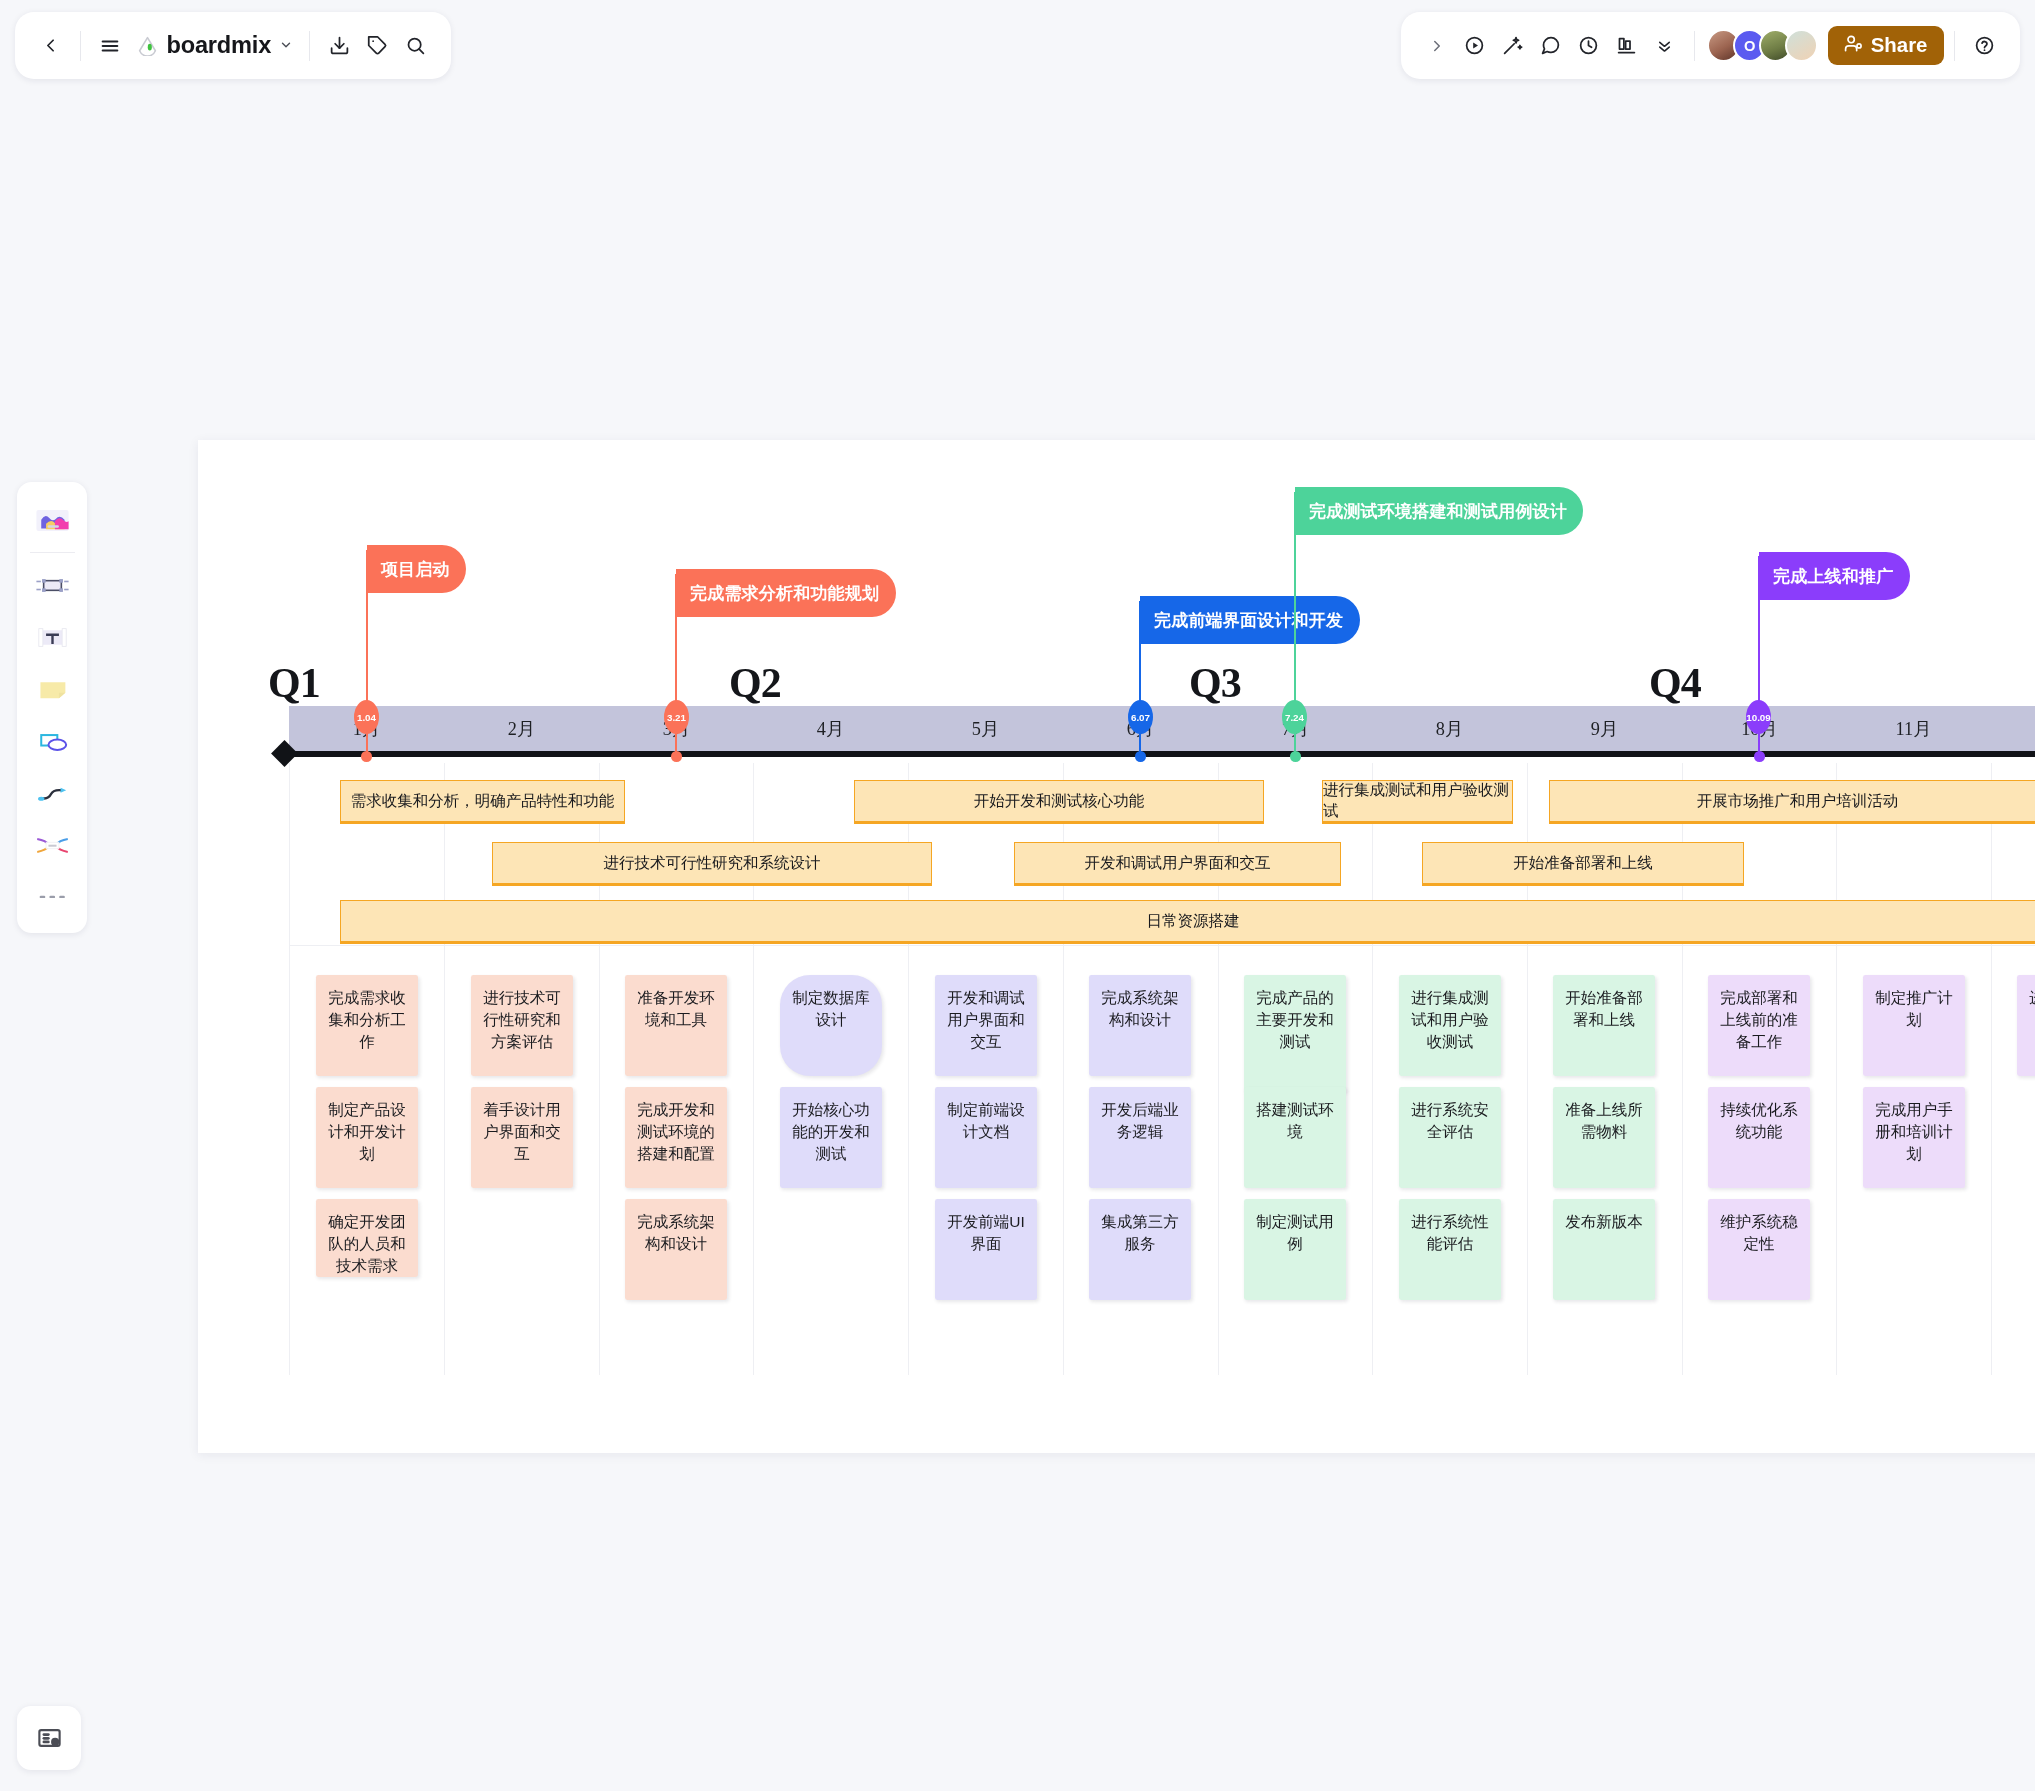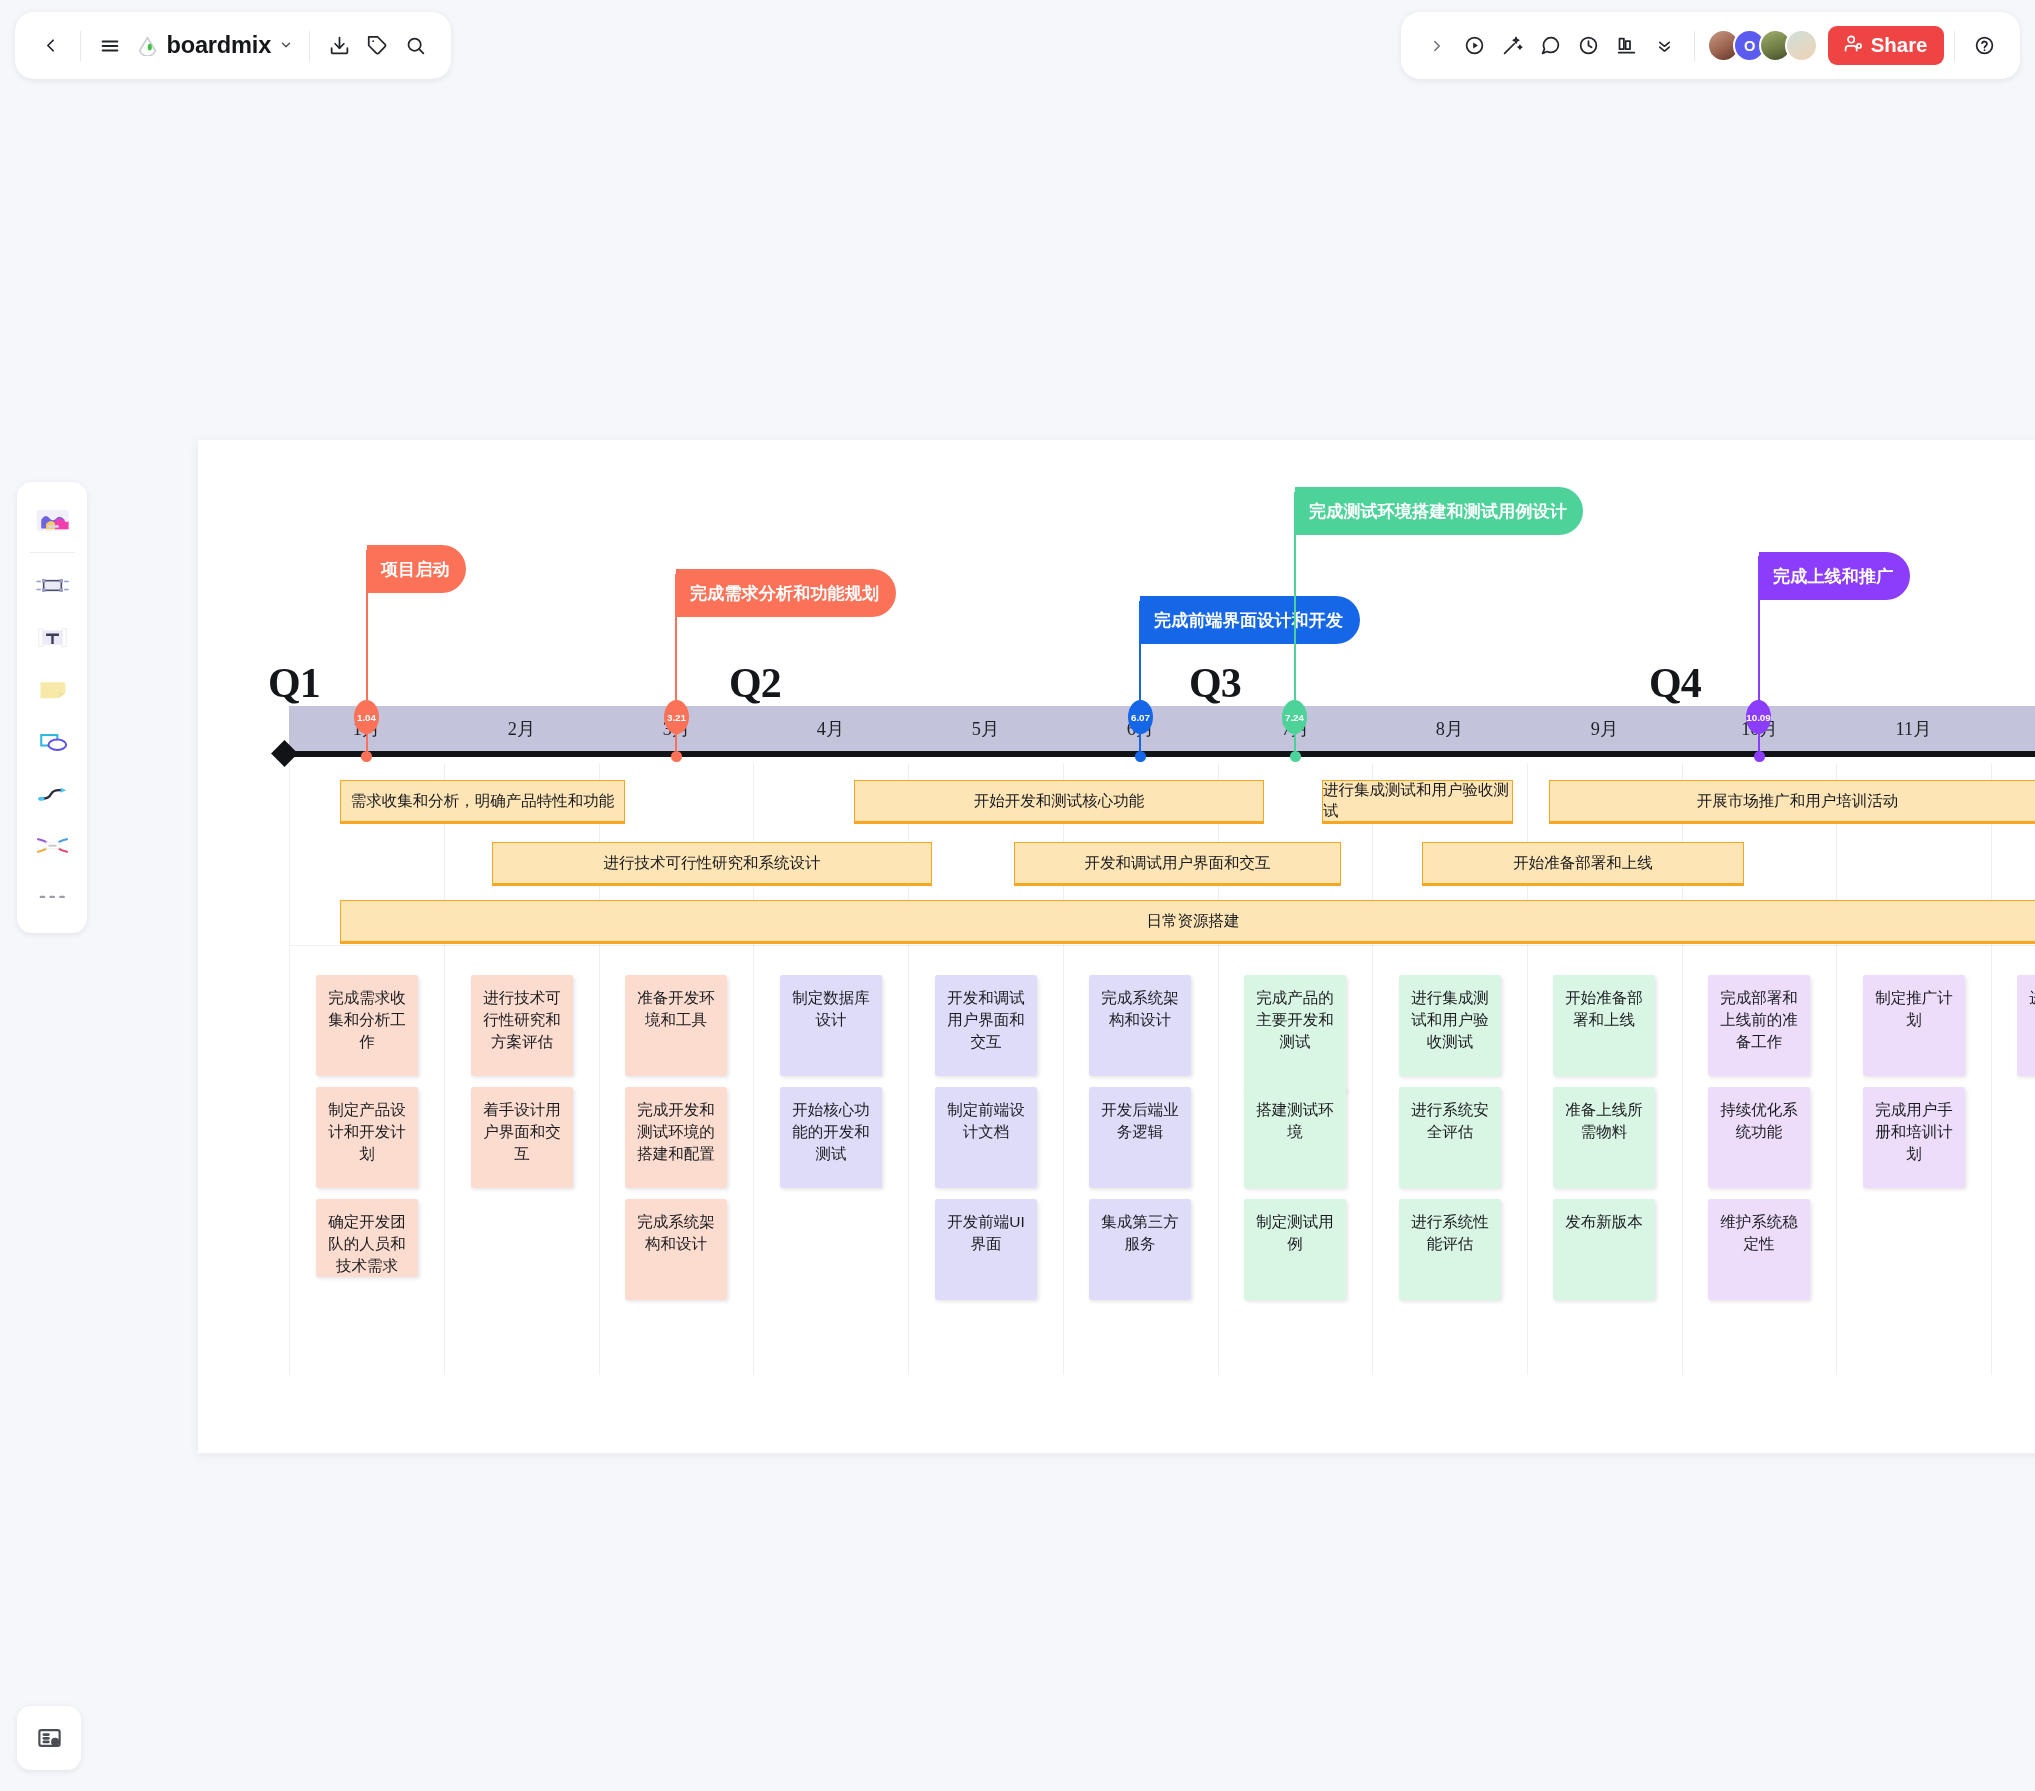--- a/index.html
+++ b/index.html
@@ -47,21 +47,21 @@
   }
   .avatar:first-child { margin-left: 0; }
   .av1 { background: linear-gradient(150deg,#c89a84,#9c6450 55%,#5c3328); }
   .av2 { background: #5b5bf0; display:flex; align-items:center; justify-content:center;
          color:#fff; font-size:14.7px; font-weight:700; }
   .av3 { background: linear-gradient(160deg,#9fae6a,#6d7b44 60%,#3f4a29); }
   .av4 { background: linear-gradient(150deg,#cfe0da,#f0d2b4); }
 
   .share-btn {
     display:flex; align-items:center; gap:7.3px;
-    background: #ef4444; color: #fff; border-radius: 9px;
+    background: #a16207; color: #fff; border-radius: 9px;
     height: 39px; padding: 0 16.3px; margin-left: 10.6px;
     font-size: 20.4px; font-weight: 600; cursor: pointer;
   }
 
   
   .lefttool {
     position: absolute; left: 17px; top: 482px;
     width: 70px; background: #ffffff; border-radius: 14.7px;
     box-shadow: 0 1.2px 6.5px rgba(20,25,60,.08);
     padding: 12.2px 0 9.8px 0;
@@ -433,21 +433,21 @@
   </div>
 <div id="cards-host">
     <div class="card c-red" style="left: 316px; top: 975px; width: 102px; height: 101px;">完成需求收集和分析工作</div>
     <div class="card c-red" style="left: 316px; top: 1087px; width: 102px; height: 101px;">制定产品设计和开发计划</div>
     <div class="card c-red" style="left: 316px; top: 1199px; width: 102px; height: 78px;">确定开发团队的人员和技术需求</div>
     <div class="card c-red" style="left: 471px; top: 975px; width: 102px; height: 101px;">进行技术可行性研究和方案评估</div>
     <div class="card c-red" style="left: 471px; top: 1087px; width: 102px; height: 101px;">着手设计用户界面和交互</div>
     <div class="card c-red" style="left: 625px; top: 975px; width: 102px; height: 101px;">准备开发环境和工具</div>
     <div class="card c-red" style="left: 625px; top: 1087px; width: 102px; height: 101px;">完成开发和测试环境的搭建和配置</div>
     <div class="card c-red" style="left: 625px; top: 1199px; width: 102px; height: 101px;">完成系统架构和设计</div>
-    <div class="card c-blue" style="left: 780px; top: 975px; width: 102px; height: 101px;">制定数据库设计</div>
+    <div class="card c-blue" style="left: 780px; top: 975px; width: 102px; height: 101px; border-radius: 30px;">制定数据库设计</div>
     <div class="card c-blue" style="left: 780px; top: 1087px; width: 102px; height: 101px;">开始核心功能的开发和测试</div>
     <div class="card c-blue" style="left: 935px; top: 975px; width: 102px; height: 101px;">开发和调试用户界面和交互</div>
     <div class="card c-blue" style="left: 935px; top: 1087px; width: 102px; height: 101px;">制定前端设计文档</div>
     <div class="card c-blue" style="left: 935px; top: 1199px; width: 102px; height: 101px; text-align: center;">开发前端UI界面</div>
     <div class="card c-blue" style="left: 1089px; top: 975px; width: 102px; height: 101px;">完成系统架构和设计</div>
     <div class="card c-blue" style="left: 1089px; top: 1087px; width: 102px; height: 101px;">开发后端业务逻辑</div>
     <div class="card c-blue" style="left: 1089px; top: 1199px; width: 102px; height: 101px;">集成第三方服务</div>
     <div class="card c-green" style="left: 1244px; top: 975px; width: 102px; height: 117px;">完成产品的主要开发和测试</div>
     <div class="card c-green" style="left: 1244px; top: 1087px; width: 102px; height: 101px;">搭建测试环境</div>
     <div class="card c-green" style="left: 1244px; top: 1199px; width: 102px; height: 101px;">制定测试用例</div>

